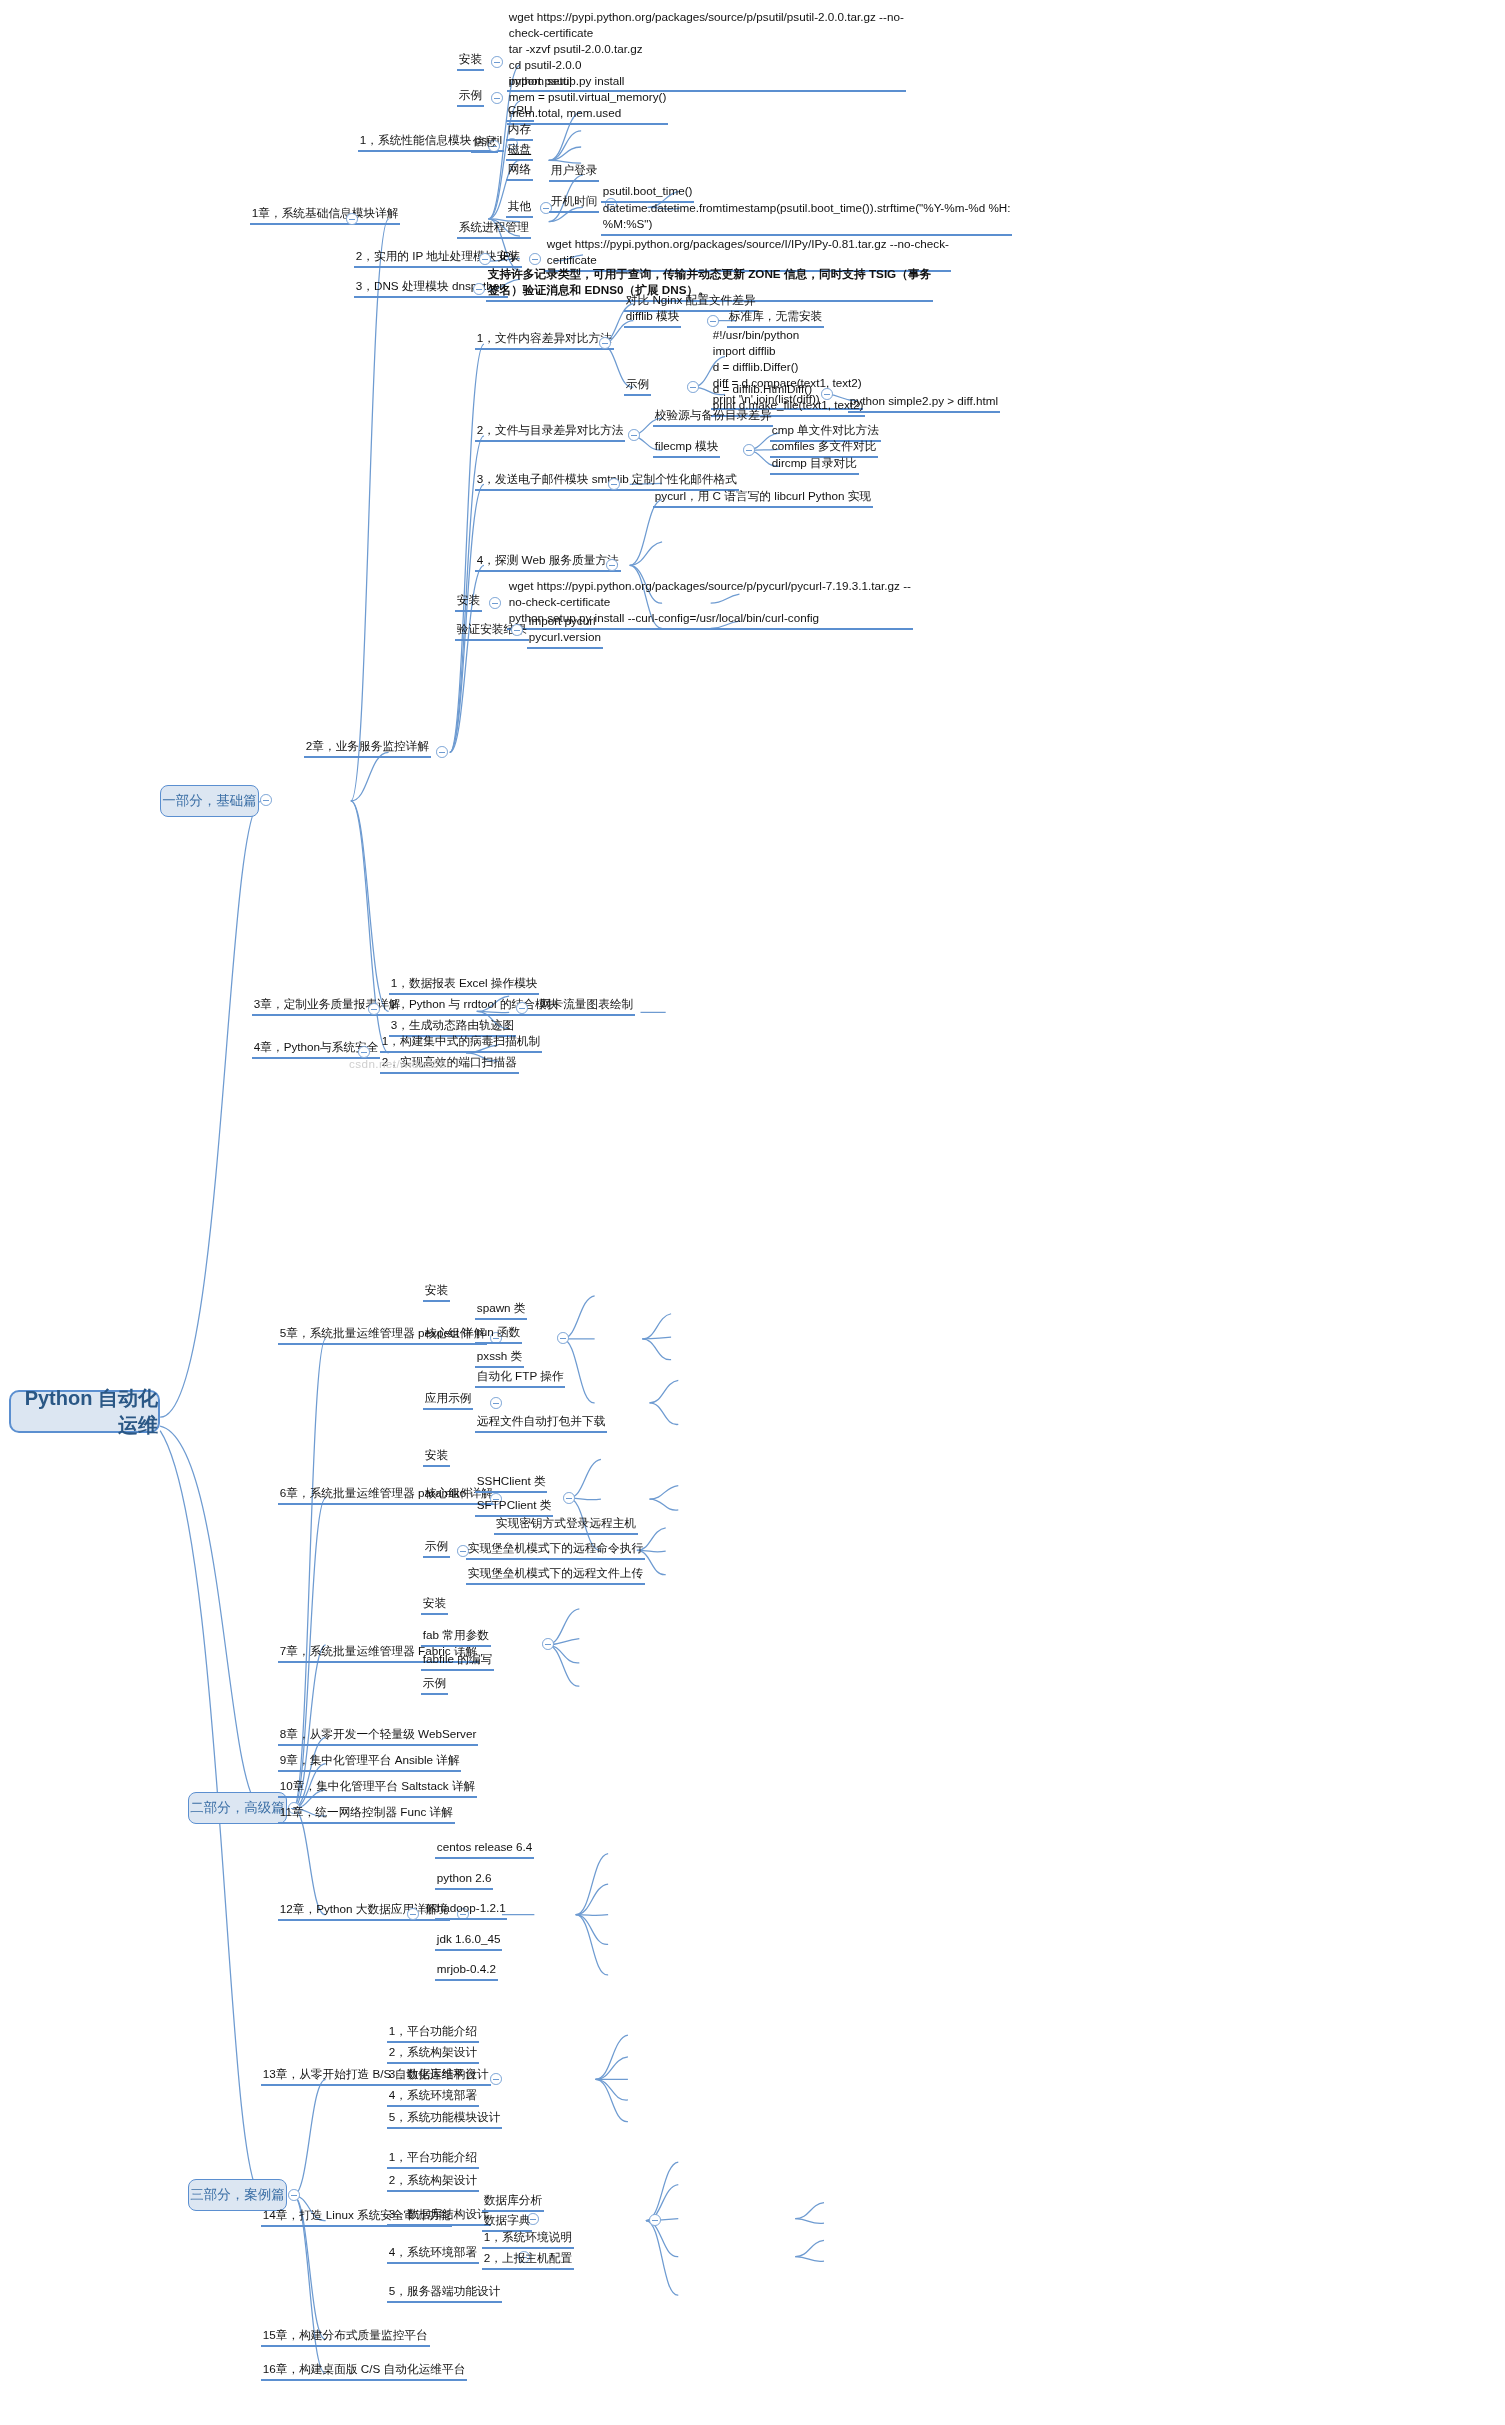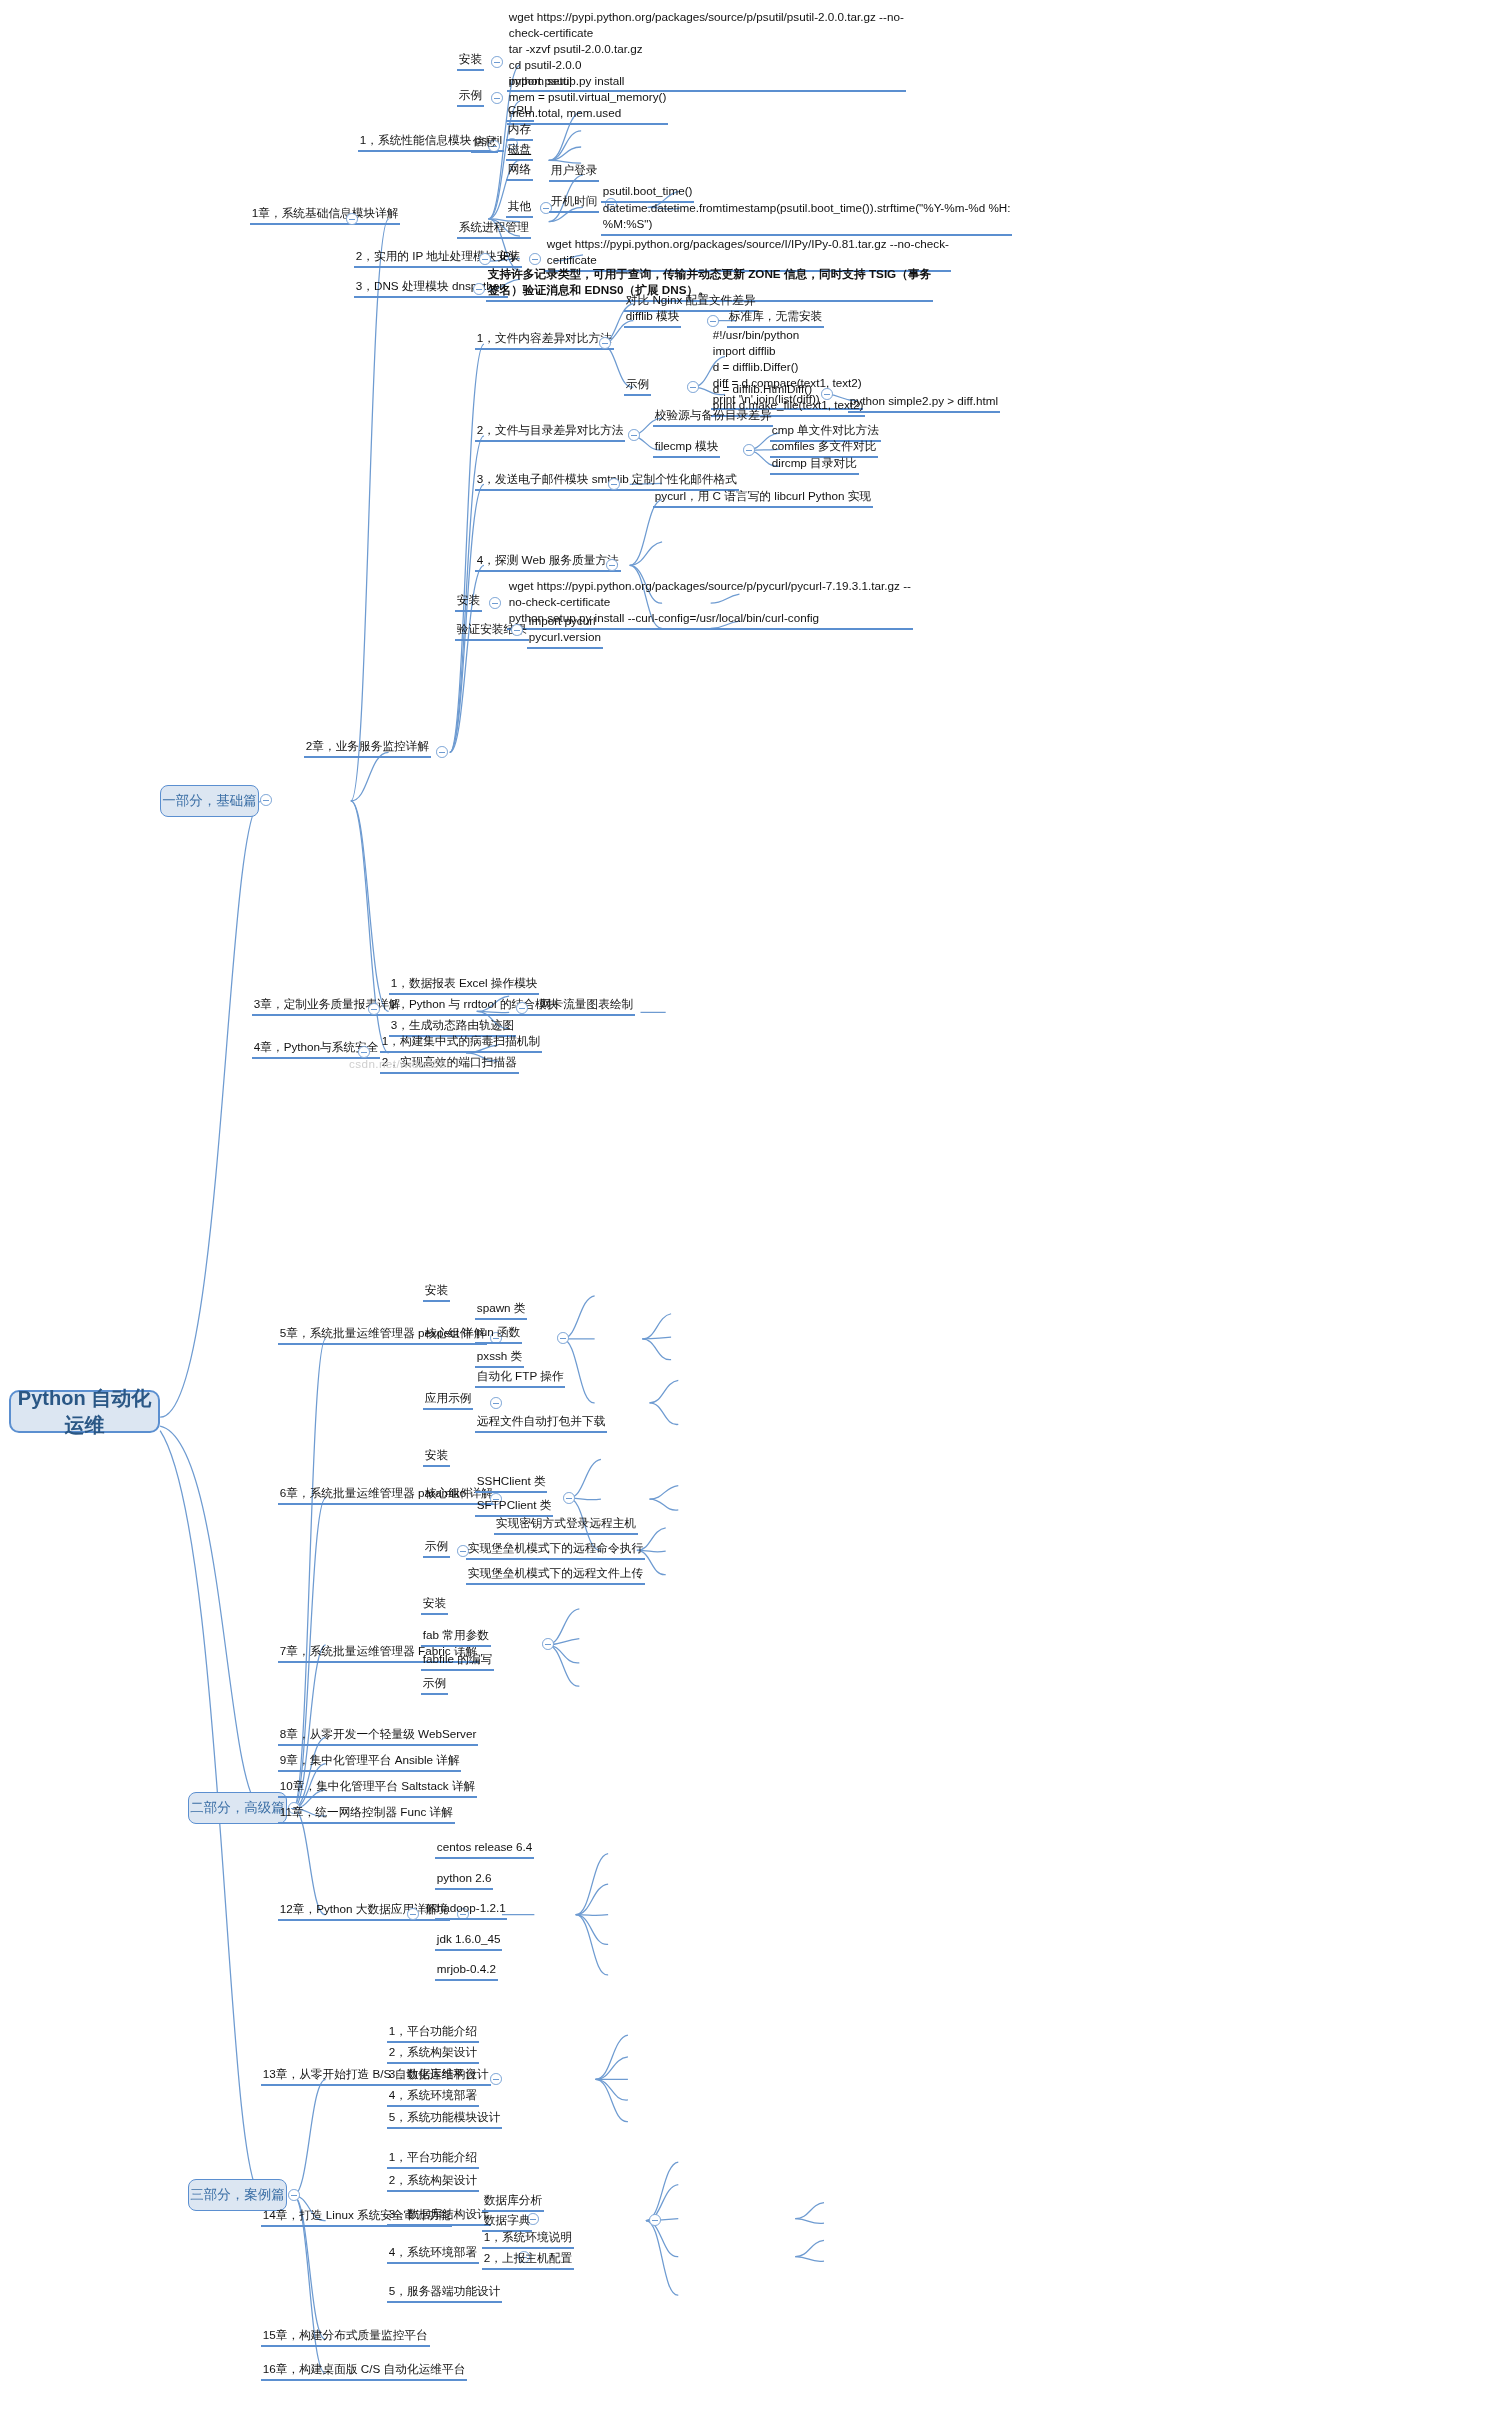--- a/index.html
+++ b/index.html
@@ -35,21 +35,21 @@
   .bubble{
     position:absolute;
     box-sizing:border-box;
     background:#dce6f2;
     border:1.8px solid #5b8fd0;
     border-radius:8px;
     color:#2e5a86;
     display:flex;
     align-items:center;
     justify-content:center;
-    text-align:center;
+    text-align:right;
   }
   .bubble.root{
     border-width:2.7px;
     border-radius:10px;
     font-size:20px;
     font-weight:bold;
     color:#2a5785;
   }
   .bubble.sect{
     font-size:13.5px;

